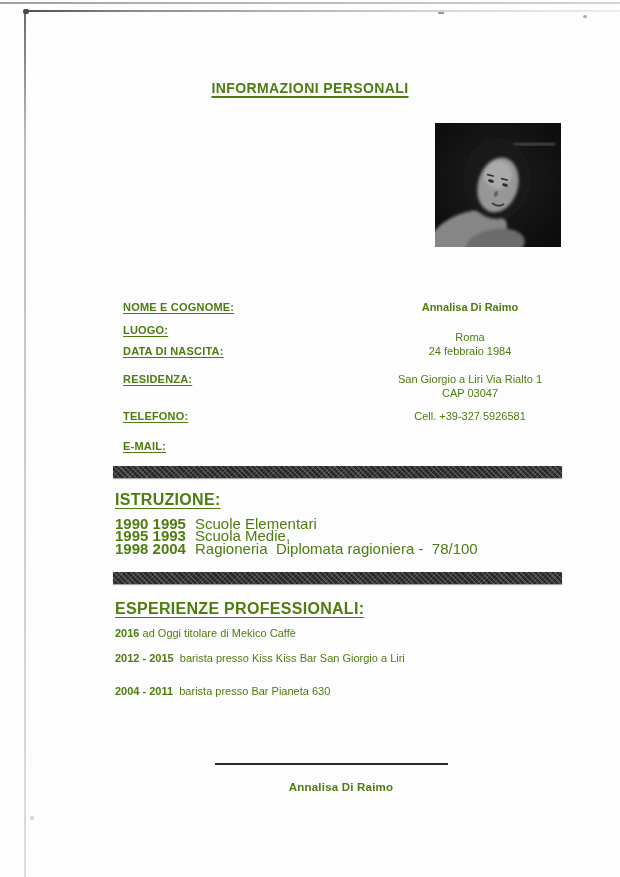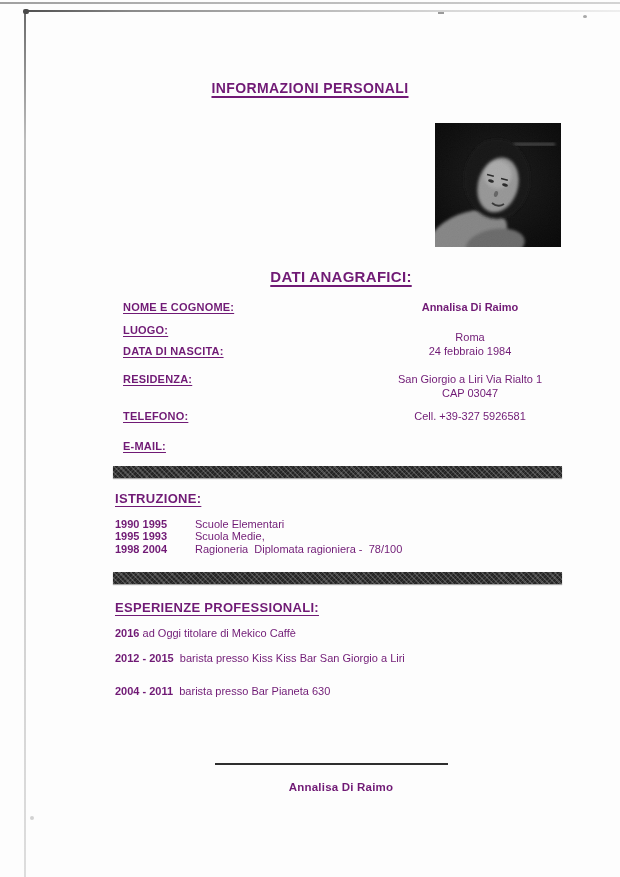--- a/index.html
+++ b/index.html
@@ -2,21 +2,21 @@
 <html><head>
 <meta charset="utf-8">
 <style>
   html,body { margin:0; padding:0; background:#ffffff; }
   .page {
     position:relative;
     width:620px; height:877px;
     background:#fdfdfd;
     overflow:hidden;
     font-family:"Liberation Sans", sans-serif;
-    color:#701a75;
+    color:#4d7c0f;
   }
   
   .edge-top1 { position:absolute; top:2px; left:0; width:620px; height:2px;
     background:linear-gradient(to right,#8f8f8f,#a8a8a8 35%,#b8b8b8 65%,#cccccc); opacity:.85; }
   .edge-top2 { position:absolute; top:10px; left:24px; right:0; height:2px;
     background:linear-gradient(to right,#4f4f4f,#8a8a8a 18%,#b5b5b5 45%,#d8d8d8 72%,#eeeeee); }
   .edge-left { position:absolute; top:10px; left:24px; width:2px; bottom:0;
     background:linear-gradient(to bottom,#6a6a6a,#bdbdbd 15%,#cdcdcd 55%,#dddddd); }
   .corner-dot { position:absolute; top:9px; left:23px; width:6px; height:5px; background:#4a4a4a; border-radius:2px; }
   .speck1 { position:absolute; top:12px; left:438px; width:6px; height:2px; background:#9a9a9a; }
@@ -47,26 +47,26 @@
   .lbl-tel   { top:410px; } .val-tel   { top:410px; }
   .lbl-mail  { top:440px; } .val-mail  { top:440px; }
 
   .bar { position:absolute; left:113px; width:449px; height:12px; background:#262626;
     background-image:
       repeating-linear-gradient(45deg, rgba(255,255,255,.18) 0 1.5px, rgba(0,0,0,0) 1.5px 4px),
       repeating-linear-gradient(-45deg, rgba(255,255,255,.10) 0 1px, rgba(0,0,0,0) 1px 3px);
     box-shadow:0 1px 1px rgba(0,0,0,.35); }
   .bar1 { top:466px; } .bar2 { top:572px; }
 
-  .h-sub { position:absolute; left:115px; font-size:13px; font-weight:bold; letter-spacing:.3px;
+  .h-sub { position:absolute; left:115px; font-size:16px; font-weight:bold; letter-spacing:.3px;
     text-decoration:underline; text-decoration-thickness:1.3px; text-underline-offset:2.5px; }
   .h-istruzione { top:491px; }
   .h-esperienze { top:600px; }
 
-  .edu { position:absolute; left:115px; top:518px; font-size:11px; line-height:12.4px; }
+  .edu { position:absolute; left:115px; top:518px; font-size:15px; line-height:12.4px; }
   .edu .yr { display:inline-block; width:80px; font-weight:bold; }
   .pre { white-space:pre-wrap; }
 
   .exp { position:absolute; left:115px; font-size:11px; }
   .exp .yr { font-weight:bold; }
   .exp1 { top:627px; } .exp2 { top:652px; } .exp3 { top:685px; }
 
   .sig-line { position:absolute; top:763px; left:215px; width:233px; height:1.5px; background:#2e2e2e; }
   .sig-name { position:absolute; top:781px; left:120px; right:58px; text-align:center;
     font-size:11.5px; font-weight:bold; letter-spacing:.2px; }
@@ -126,21 +126,20 @@
         <ellipse cx="70" cy="62" rx="3" ry="1.6" transform="rotate(14 70 62)"></ellipse>
         <rect x="52" y="51.5" width="7" height="1.6" transform="rotate(14 55 52)"></rect>
         <rect x="66" y="55.5" width="7" height="1.6" transform="rotate(14 69 56)"></rect>
         <ellipse cx="61" cy="71" rx="2" ry="3" transform="rotate(16 61 71)" fill="#6b6b6b"></ellipse>
         <path d="M57 80 q6 5 12 1" stroke="#3a3a3a" stroke-width="1.8" fill="none"></path>
       </g>
       <rect x="0" y="0" width="126" height="124" fill="#000" opacity="0.08" filter="url(#grain)"></rect>
     </svg>
   </div>
 
-  <div class="heading-center h-dati">DATI ANAGRAFICI:</div>
 
   <div class="lbl lbl-nome">NOME E COGNOME:</div>
   <div class="val val-nome bold">Annalisa Di Raimo</div>
 
   <div class="lbl lbl-luogo">LUOGO:</div>
   <div class="val val-luogo">Roma</div>
 
   <div class="lbl lbl-data">DATA DI NASCITA:</div>
   <div class="val val-data">24 febbraio 1984</div>
 

